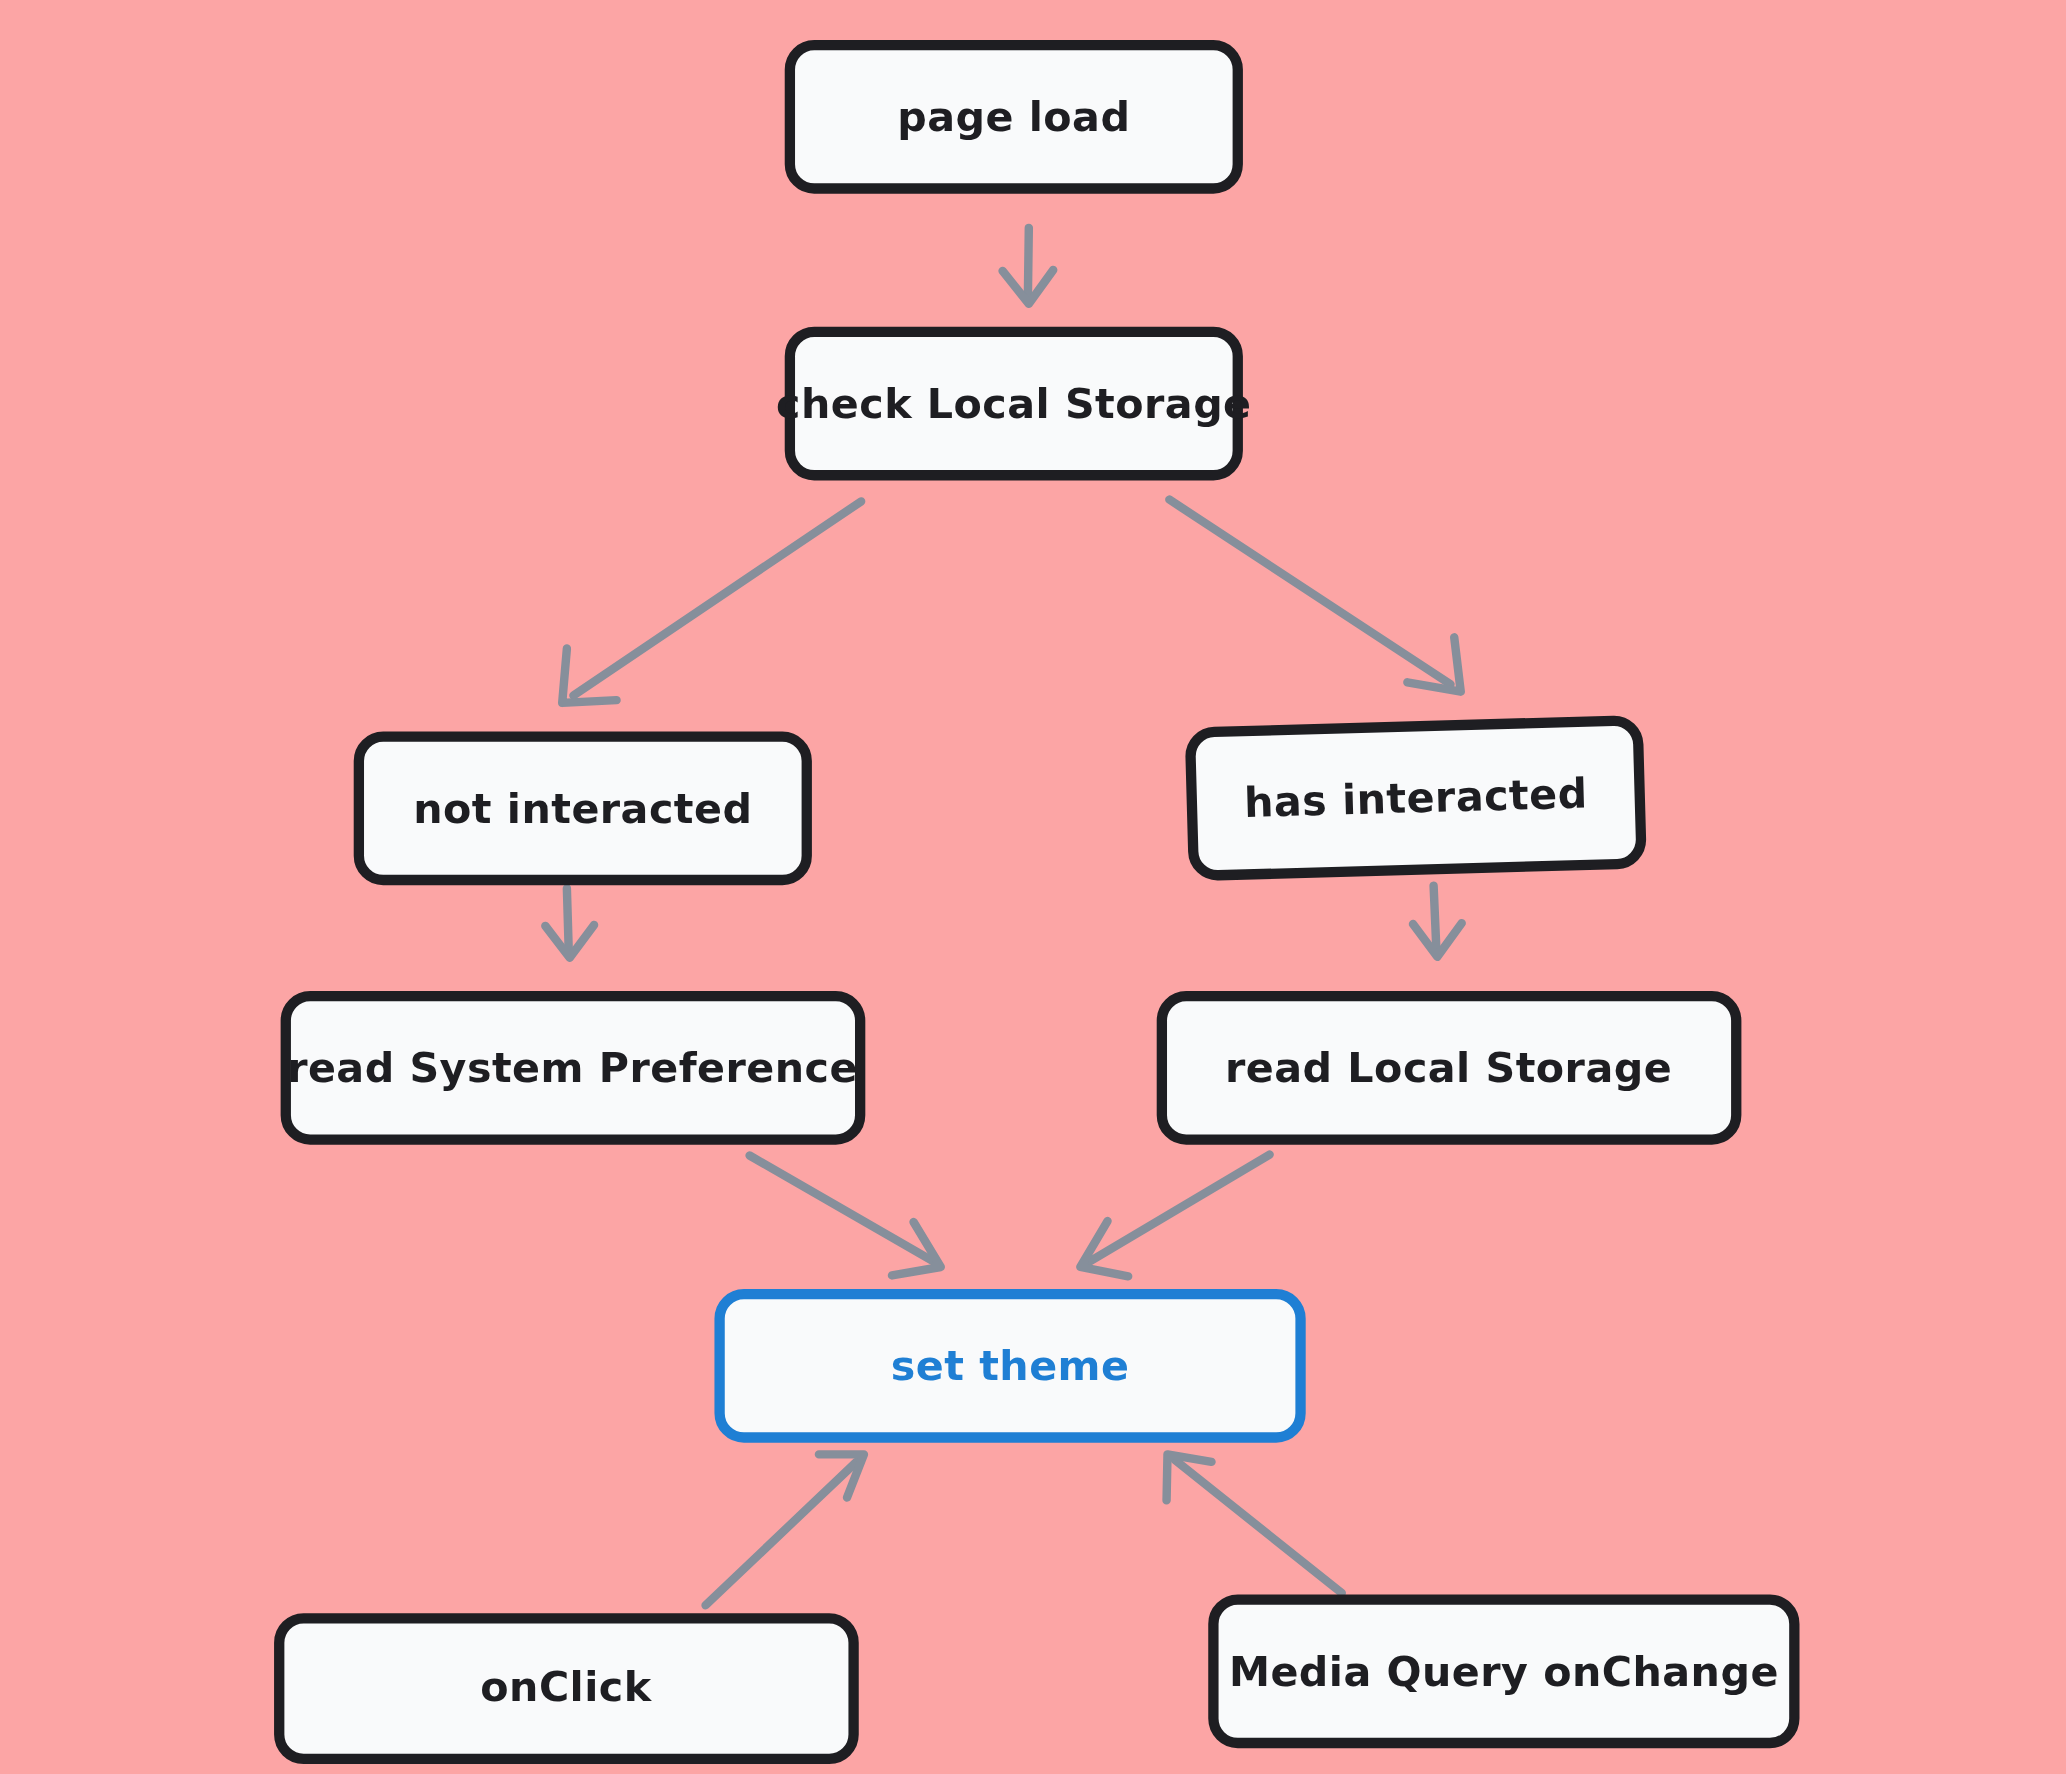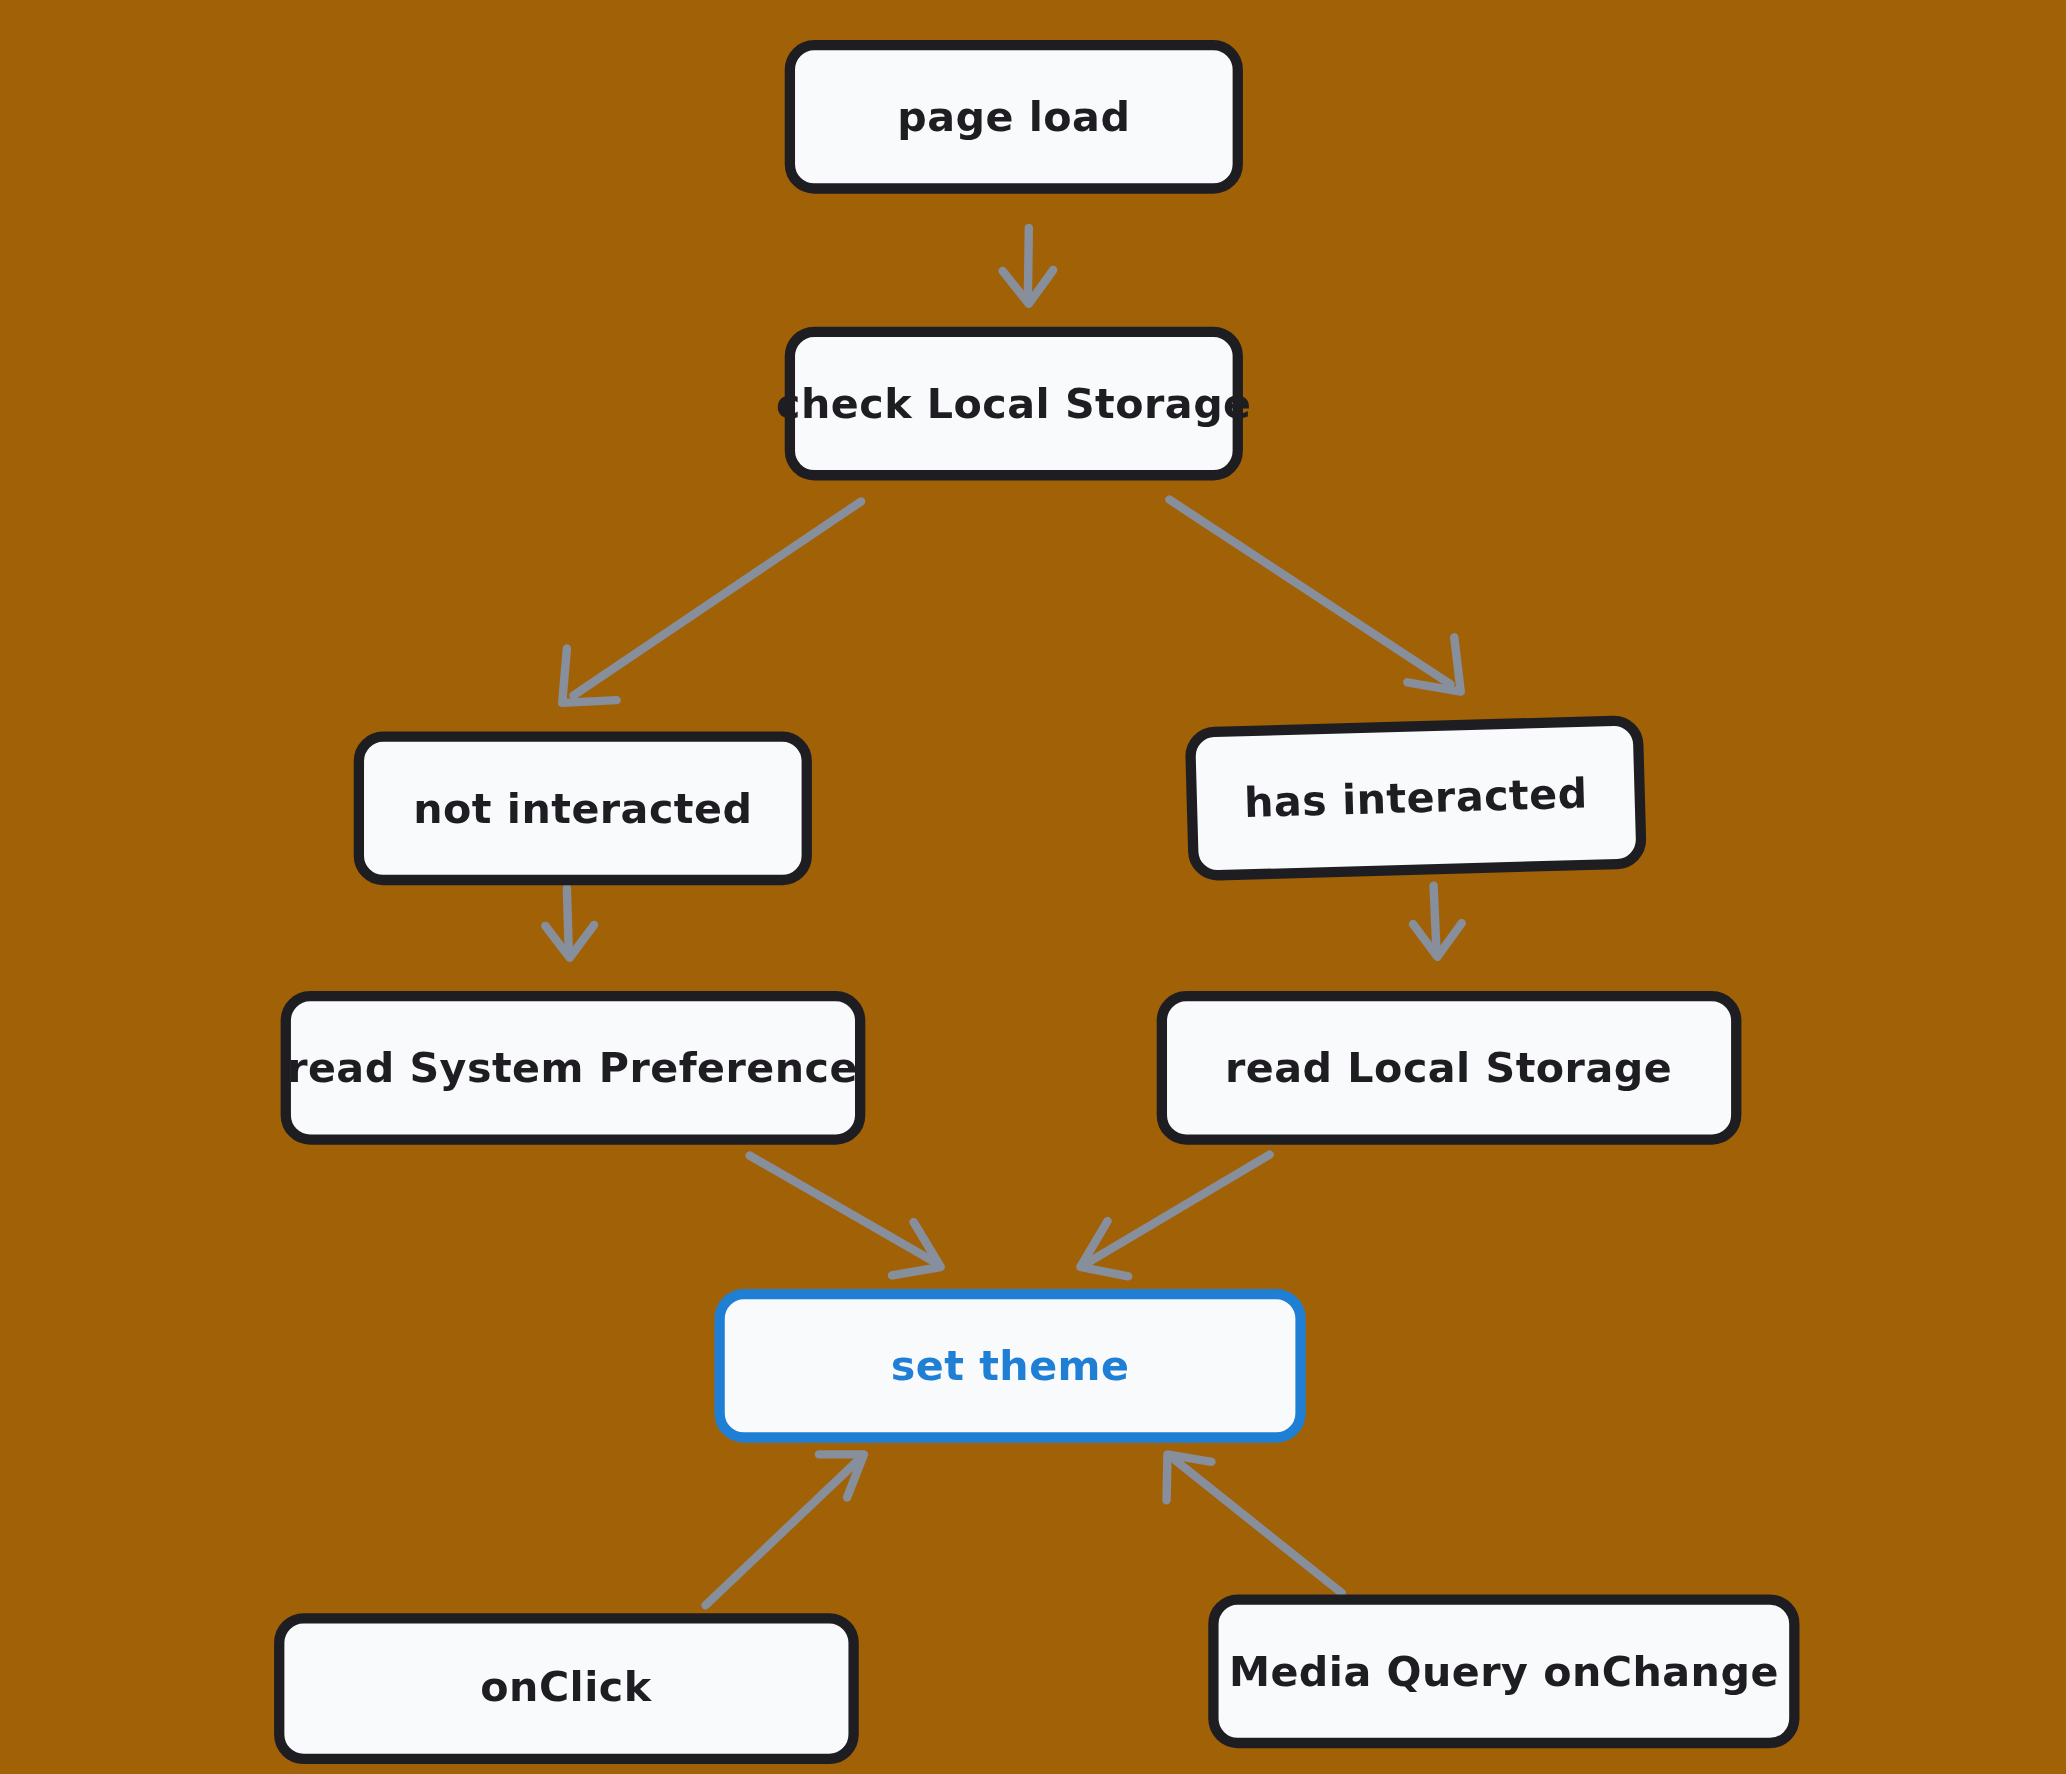--- a/index.html
+++ b/index.html
@@ -4,21 +4,21 @@
 <style>
   html, body {
     margin: 0;
     padding: 0;
     background: #f6f7f9;
   }
   #canvas {
     position: relative;
     width: 2067px;
     height: 1775px;
-    background: #a16207;
+    background: #fca5a5;
     overflow: hidden;
     font-family: "DejaVu Sans", sans-serif;
   }
   #flow-svg {
     position: absolute;
     top: 0;
     left: 0;
     width: 2067px;
     height: 1775px;
     display: block;

